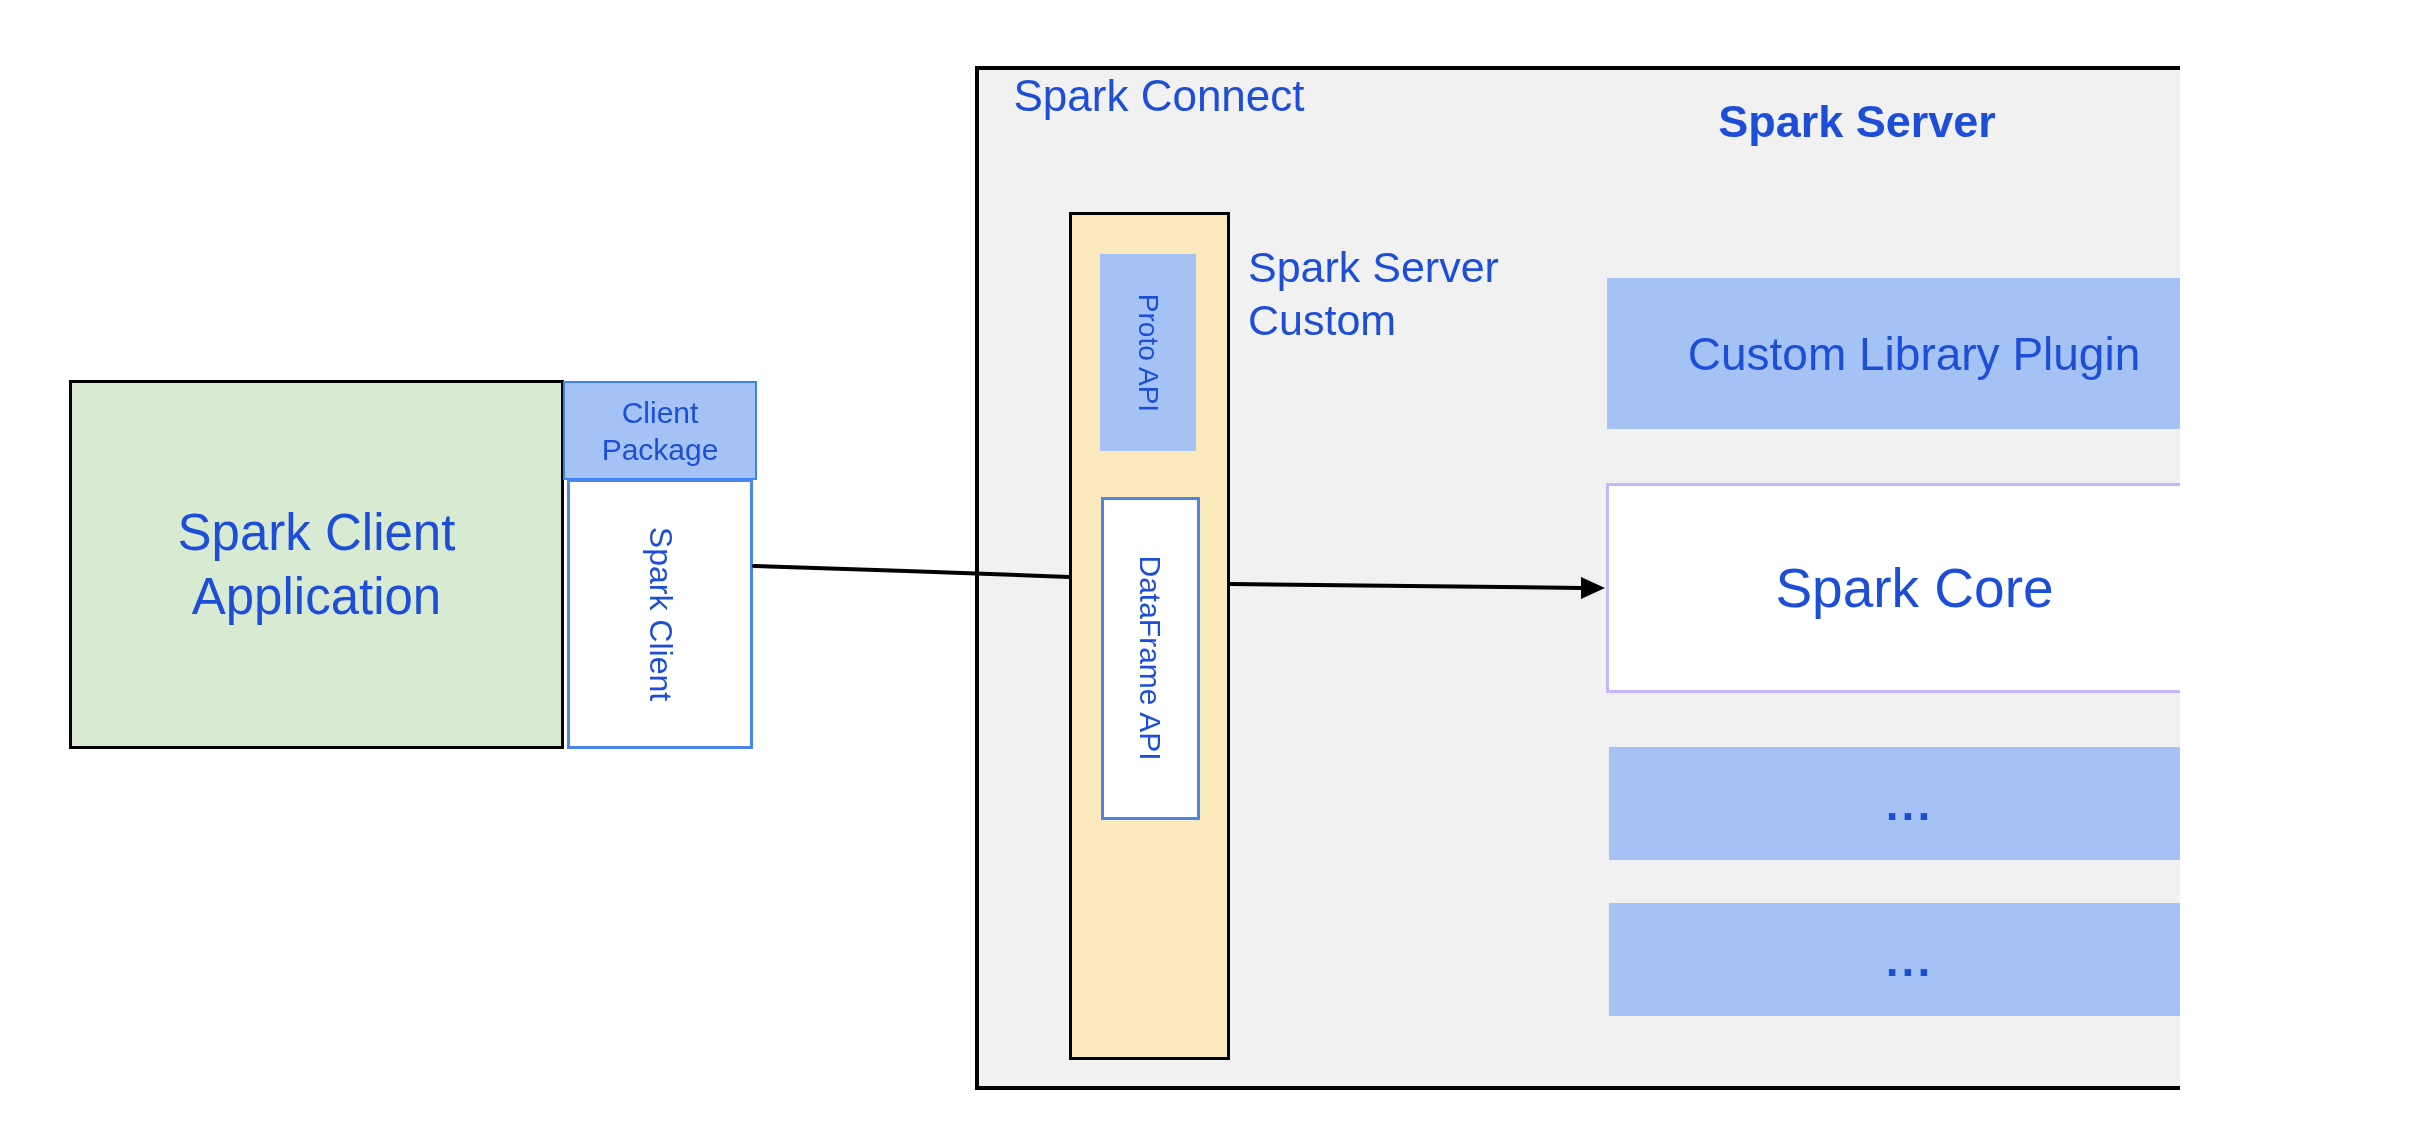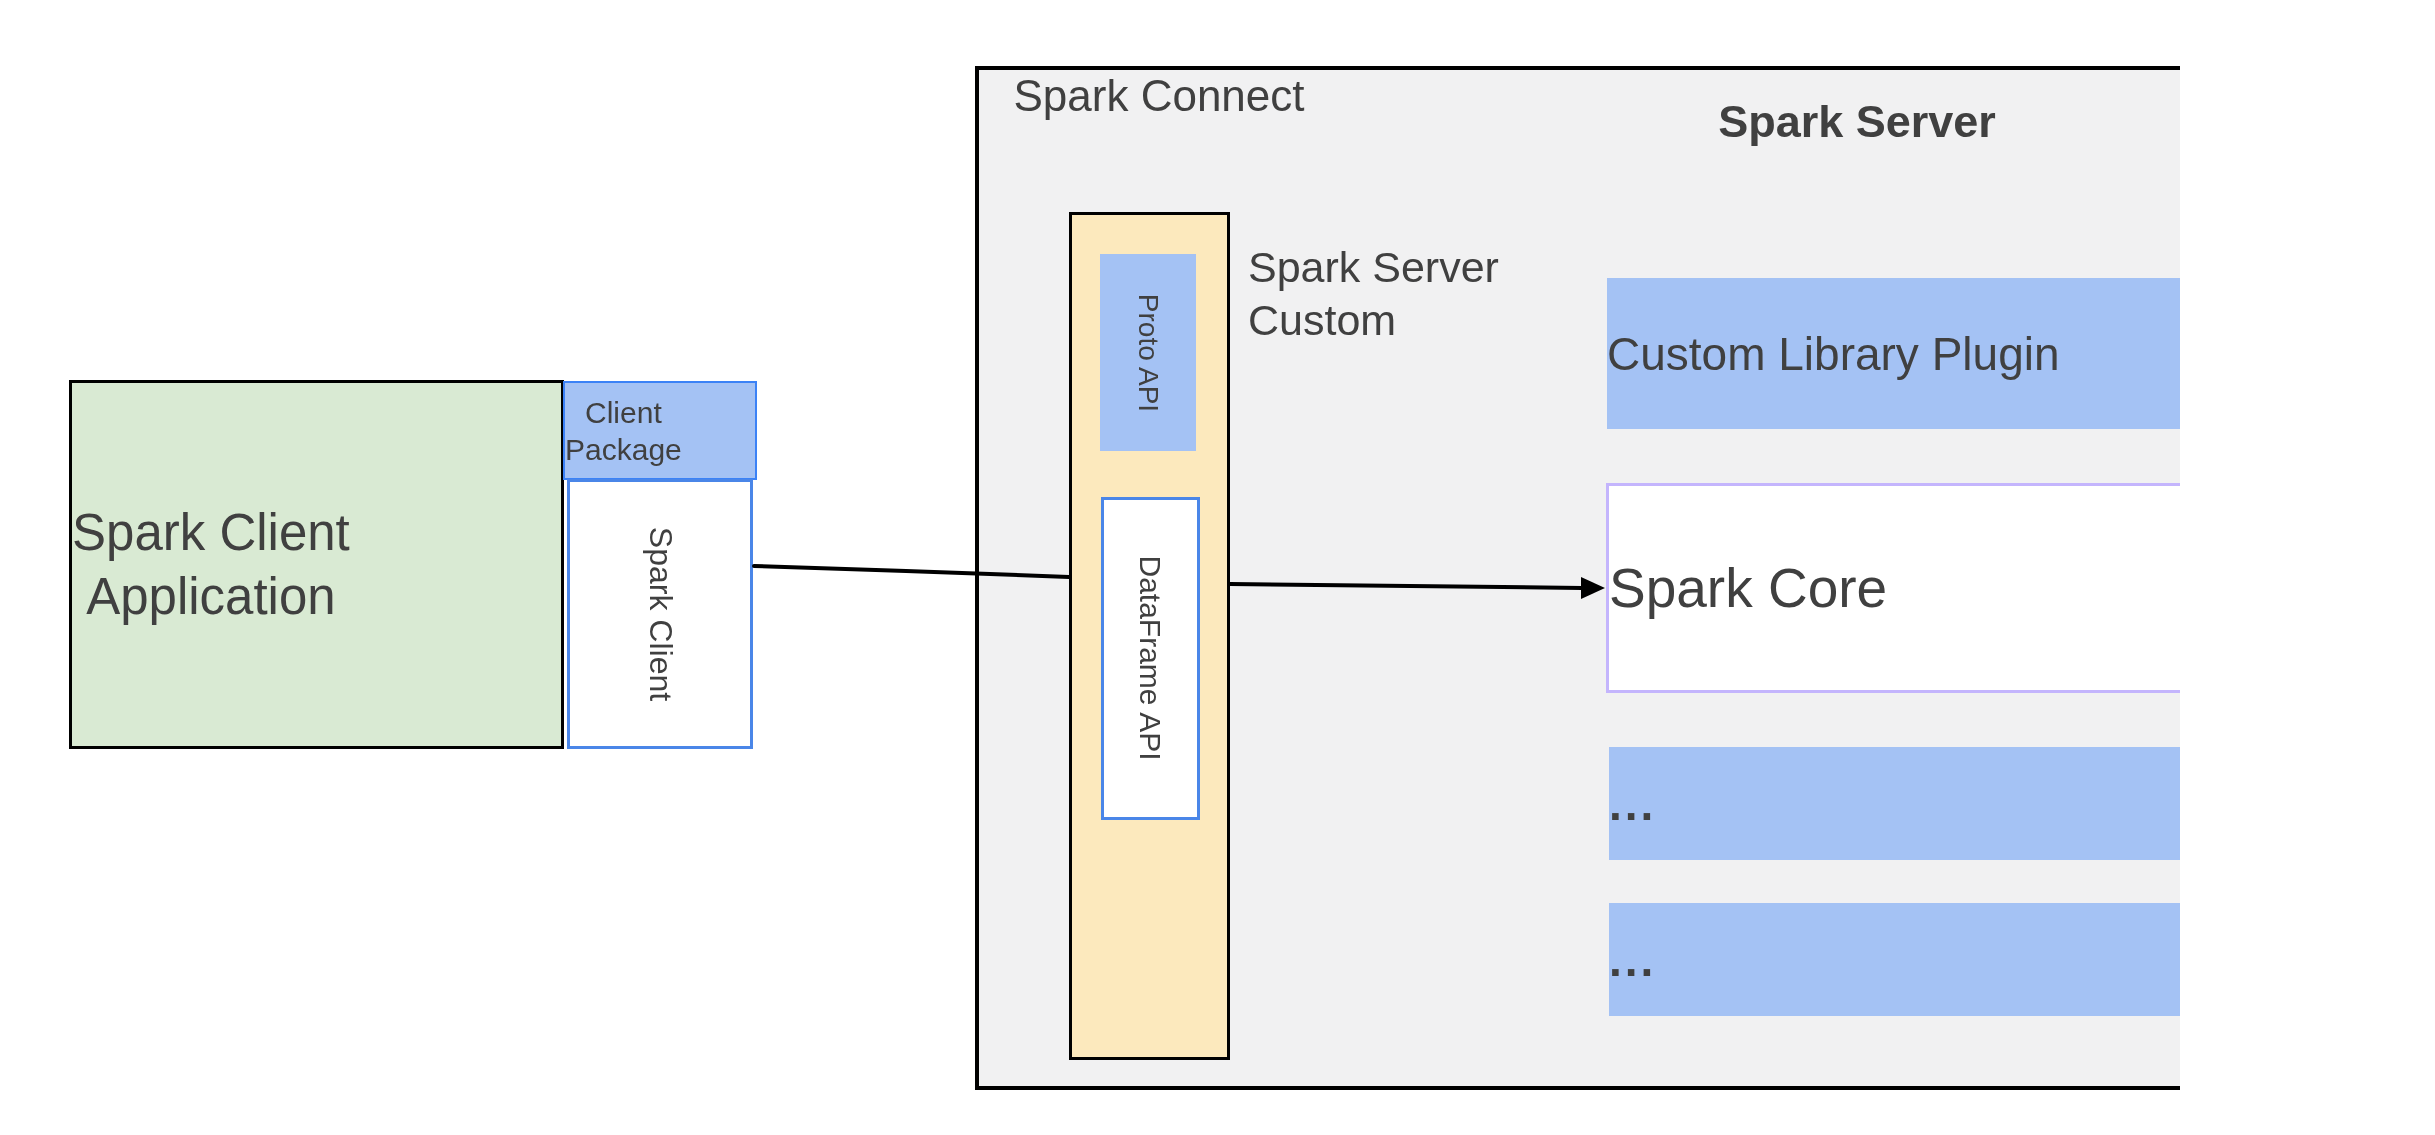--- a/index.html
+++ b/index.html
@@ -6,27 +6,28 @@
     margin: 0;
     padding: 0;
     background: #ffffff;
   }
   #canvas {
     position: relative;
     width: 2180px;
     height: 1135px;
     background: #ffffff;
     font-family: "Liberation Sans", "DejaVu Sans", sans-serif;
-    color: #404040;
+    color: #1d4ed8;
     overflow: hidden;
   }
   .abs { position: absolute; box-sizing: border-box; }
   .flexc {
     display: flex;
     align-items: center;
+    justify-content: center;
     text-align: center;
   }
 
   
   .green-box {
     left: 69px; top: 380px; width: 495px; height: 369px;
     background: #d9ead3;
     border: 3px solid #000000;
     font-size: 51px; line-height: 64px;
   }

